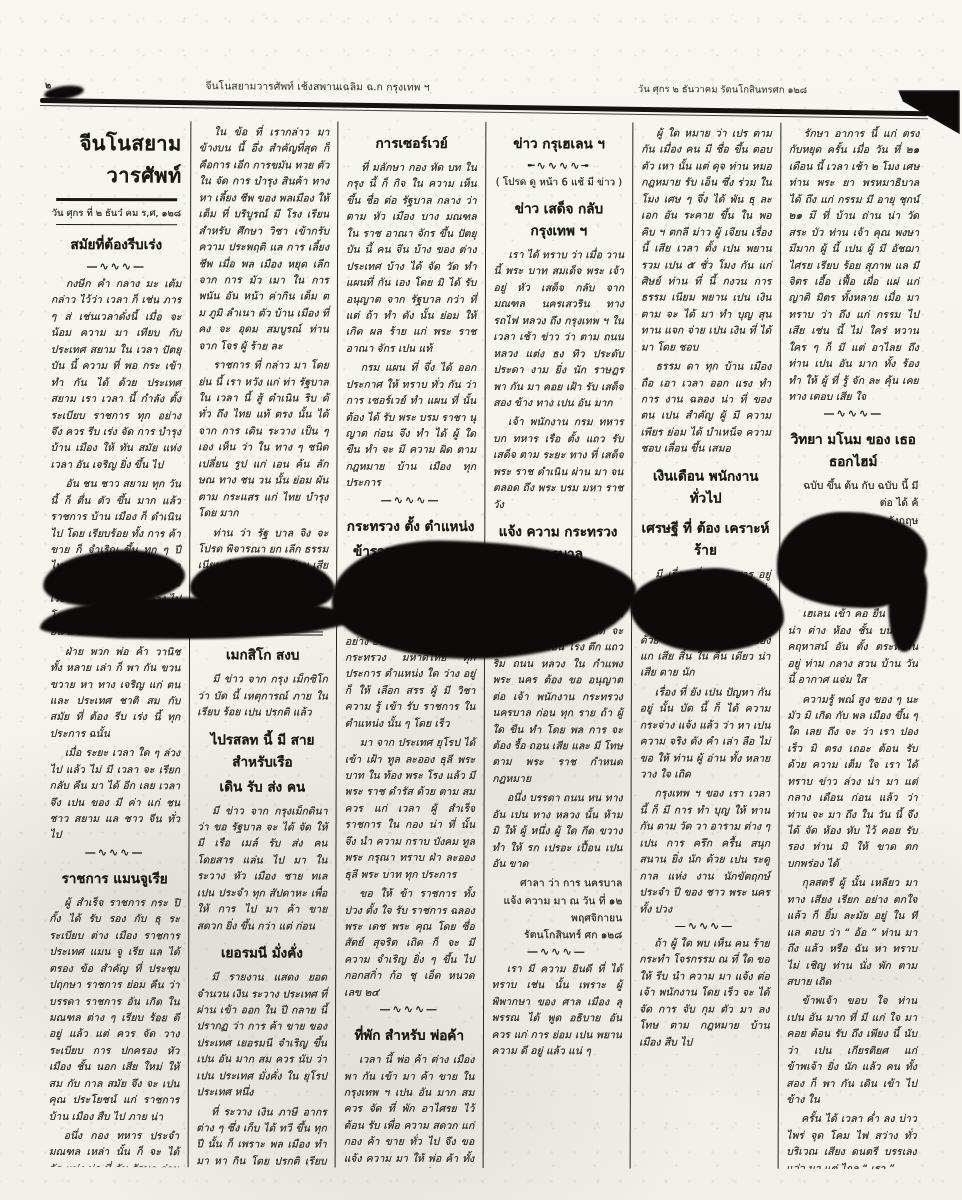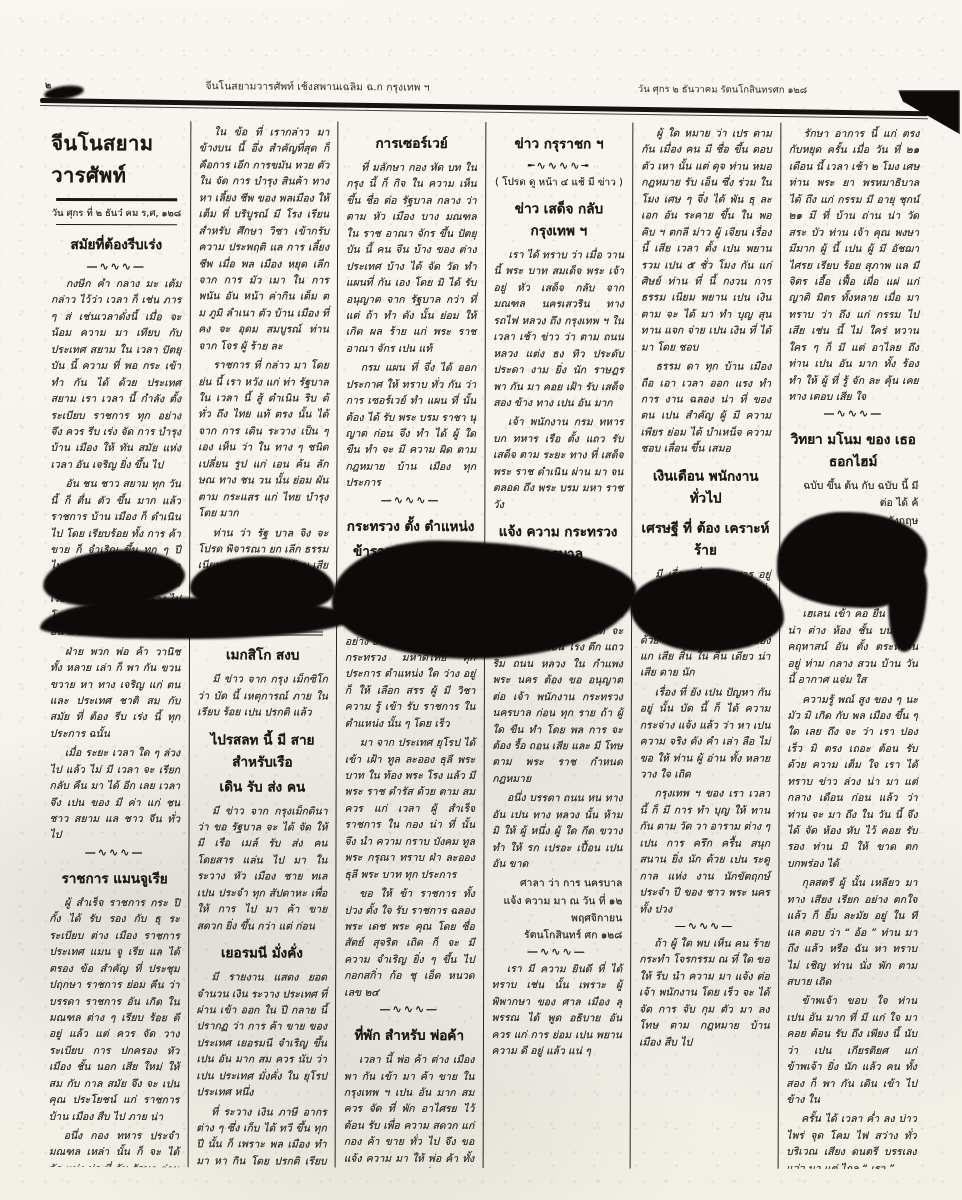--- a/index.html
+++ b/index.html
@@ -53,21 +53,21 @@
     position:absolute;left:42px;top:122px;width:884px;height:1046px;z-index:2;
     display:flex;transform:rotate(.15deg);
   }
   .col{
     flex:1 1 0;min-width:0;padding:2px 8px 0 8px;
     border-left:1px solid #2b2822;overflow:hidden;
     color:#2a2721;
   }
   .col:first-child{border-left:none;}
   .blk{text-shadow:0 0 .5px rgba(20,18,14,.55);}
-  .masthead{font-size:20px;font-weight:bold;text-align:left;margin:4px 0 7px;letter-spacing:.5px;color:#1b1914;}
+  .masthead{font-size:20px;font-weight:bold;text-align:right;margin:4px 0 7px;letter-spacing:.5px;color:#1b1914;}
   .dateline{font-size:9.5px;text-align:center;margin:4px 0;}
   .headline{font-size:13.5px;font-weight:bold;text-align:center;margin:8px 0 5px;color:#1b1914;}
   .headline2{font-size:13.5px;font-weight:bold;text-align:center;margin:-2px 0 5px;color:#1b1914;}
   .subhead{font-size:10px;text-align:center;margin:2px 0 5px;}
   .body{font-size:10.4px;line-height:1.58;text-align:justify;text-indent:15px;margin:0 0 3px;font-style:italic;}
   .center{font-size:10.4px;line-height:1.6;text-align:right;margin:1px 0;}
   .rule-thick{border-top:3px solid #1b1914;margin:3px 5px;}
   .rule-thin{border-top:1px solid #1b1914;margin:2px 5px;}
   .rule-double{border-top:4px double #1b1914;margin:3px 5px;}
   .ornament{text-align:center;font-size:11px;margin:2px 0;letter-spacing:2px;color:#1b1914;}
@@ -130,23 +130,23 @@
         <div class="blk headline">กระทรวง ตั้ง ตำแหน่ง</div>
         <div class="blk headline2">ข้าราชการ พลเรือน</div>
         <div class="blk body">เจ้า ชน ผู้ อำนวยิ่ง ราชการ กรุง ษัทธิ์ จัด ทรง ฐาน เมือง ราช ของ ถิ่น จ้นอ ชั้น ชี ฯ ได้ ตรง ตาม แบบ อย่าง ธรรมเนียม ราชการ ใน กระทรวง มหาดไทย ทุก ประการ ตำแหน่ง ใด ว่าง อยู่ ก็ ให้ เลือก สรร ผู้ มี วิชา ความ รู้ เข้า รับ ราชการ ใน ตำแหน่ง นั้น ๆ โดย เร็ว</div>
         <div class="blk body">มา จาก ประเทศ ยุโรป ได้ เข้า เฝ้า ทูล ละออง ธุลี พระ บาท ใน ท้อง พระ โรง แล้ว มี พระ ราช ดำรัส ด้วย ตาม สม ควร แก่ เวลา ผู้ สำเร็จ ราชการ ใน กอง น่า ที่ นั้น จึง นำ ความ กราบ บังคม ทูล พระ กรุณา ทราบ ฝ่า ละออง ธุลี พระ บาท ทุก ประการ</div>
         <div class="blk body">ขอ ให้ ข้า ราชการ ทั้ง ปวง ตั้ง ใจ รับ ราชการ ฉลอง พระ เดช พระ คุณ โดย ซื่อ สัตย์ สุจริต เถิด ก็ จะ มี ความ จำเริญ ยิ่ง ๆ ขึ้น ไป กอกสกิ่า ก้อ ชุ เอ็ด หนวด เลข ๒๔</div>
         <div class="blk ornament">—∿∿∿—</div>
         <div class="blk headline">ที่พัก สำหรับ พ่อค้า</div>
         <div class="blk body">เวลา นี้ พ่อ ค้า ต่าง เมือง พา กัน เข้า มา ค้า ขาย ใน กรุงเทพ ฯ เปน อัน มาก สม ควร จัด ที่ พัก อาไศรย ไว้ ต้อน รับ เพื่อ ความ สดวก แก่ กอง ค้า ขาย ทั่ว ไป จึง ขอ แจ้ง ความ มา ให้ พ่อ ค้า ทั้ง หลาย ทราบ โดย ทั่ว กัน</div>
       </div>
       <div class="col">
-        <div class="blk headline">ข่าว กรุราชก ฯ</div>
+        <div class="blk headline">ข่าว กรุเฮเลน ฯ</div>
         <div class="blk ornament">╾∿∿∿∿╼</div>
-        <div class="blk subhead">( โปรด ดู หน้า ๔ แช้ มี ข่าว )</div>
+        <div class="blk subhead">( โปรด ดู หน้า 6 แช้ มี ข่าว )</div>
         <div class="blk headline">ข่าว เสด็จ กลับ กรุงเทพ ฯ</div>
         <div class="blk body">เรา ได้ ทราบ ว่า เมื่อ วาน นี้ พระ บาท สมเด็จ พระ เจ้า อยู่ หัว เสด็จ กลับ จาก มณฑล นครเสวริน ทาง รถไฟ หลวง ถึง กรุงเทพ ฯ ใน เวลา เช้า ข่าว ว่า ตาม ถนน หลวง แต่ง ธง ทิว ประดับ ประดา งาม ยิ่ง นัก ราษฎร พา กัน มา คอย เฝ้า รับ เสด็จ สอง ข้าง ทาง เปน อัน มาก</div>
         <div class="blk body">เจ้า พนักงาน กรม ทหาร บก ทหาร เรือ ตั้ง แถว รับ เสด็จ ตาม ระยะ ทาง ที่ เสด็จ พระ ราช ดำเนิน ผ่าน มา จน ตลอด ถึง พระ บรม มหา ราช วัง</div>
         <div class="blk headline">แจ้ง ความ กระทรวง นครบาล</div>
         <div class="blk subhead">( ต่อ จาก ราชกิจจานุเบกษา )</div>
         <div class="blk body">ด้วย ทรง พระ กรุณา โปรด เกล้า ฯ ให้ ประกาศ ให้ ทราบ ทั่ว กัน ว่า ผู้ ใด จะ ปลูก สร้าง เรือน โรง ตึก แถว ริม ถนน หลวง ใน กำแพง พระ นคร ต้อง ขอ อนุญาต ต่อ เจ้า พนักงาน กระทรวง นครบาล ก่อน ทุก ราย ถ้า ผู้ ใด ขืน ทำ โดย พล การ จะ ต้อง รื้อ ถอน เสีย และ มี โทษ ตาม พระ ราช กำหนด กฎหมาย</div>
         <div class="blk body">อนึ่ง บรรดา ถนน หน ทาง อัน เปน ทาง หลวง นั้น ห้าม มิ ให้ ผู้ หนึ่ง ผู้ ใด กีด ขวาง ทำ ให้ รก เปรอะ เปื้อน เปน อัน ขาด</div>
         <div class="blk center">ศาลา ว่า การ นครบาล</div>
         <div class="blk center">แจ้ง ความ มา ณ วัน ที่ ๑๒ พฤศจิกายน</div>
         <div class="blk center">รัตนโกสินทร์ ศก ๑๒๘</div>

